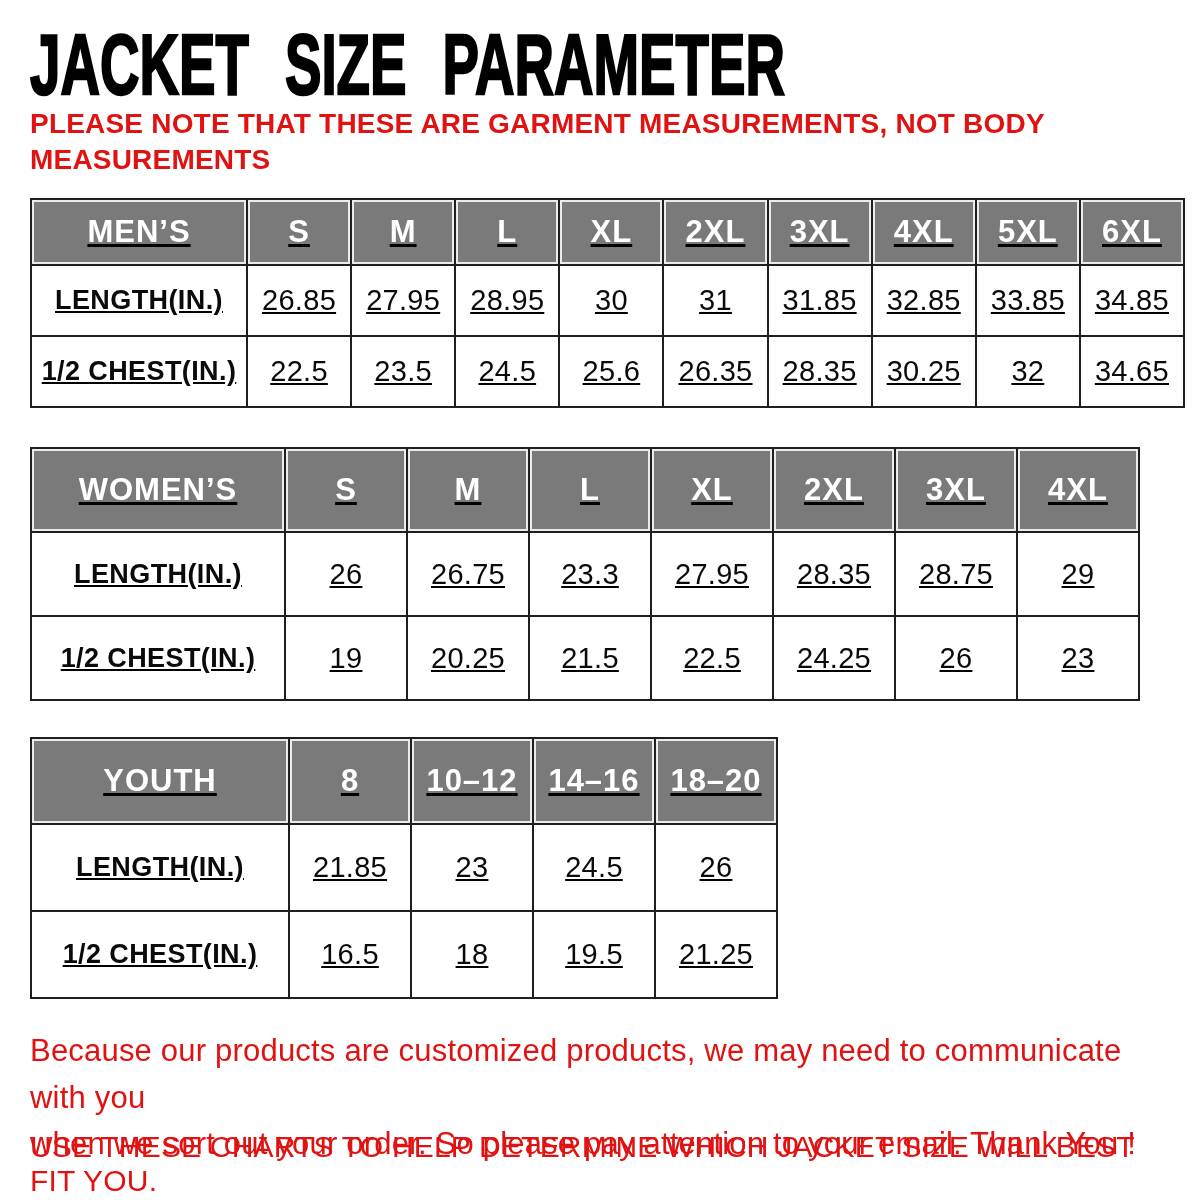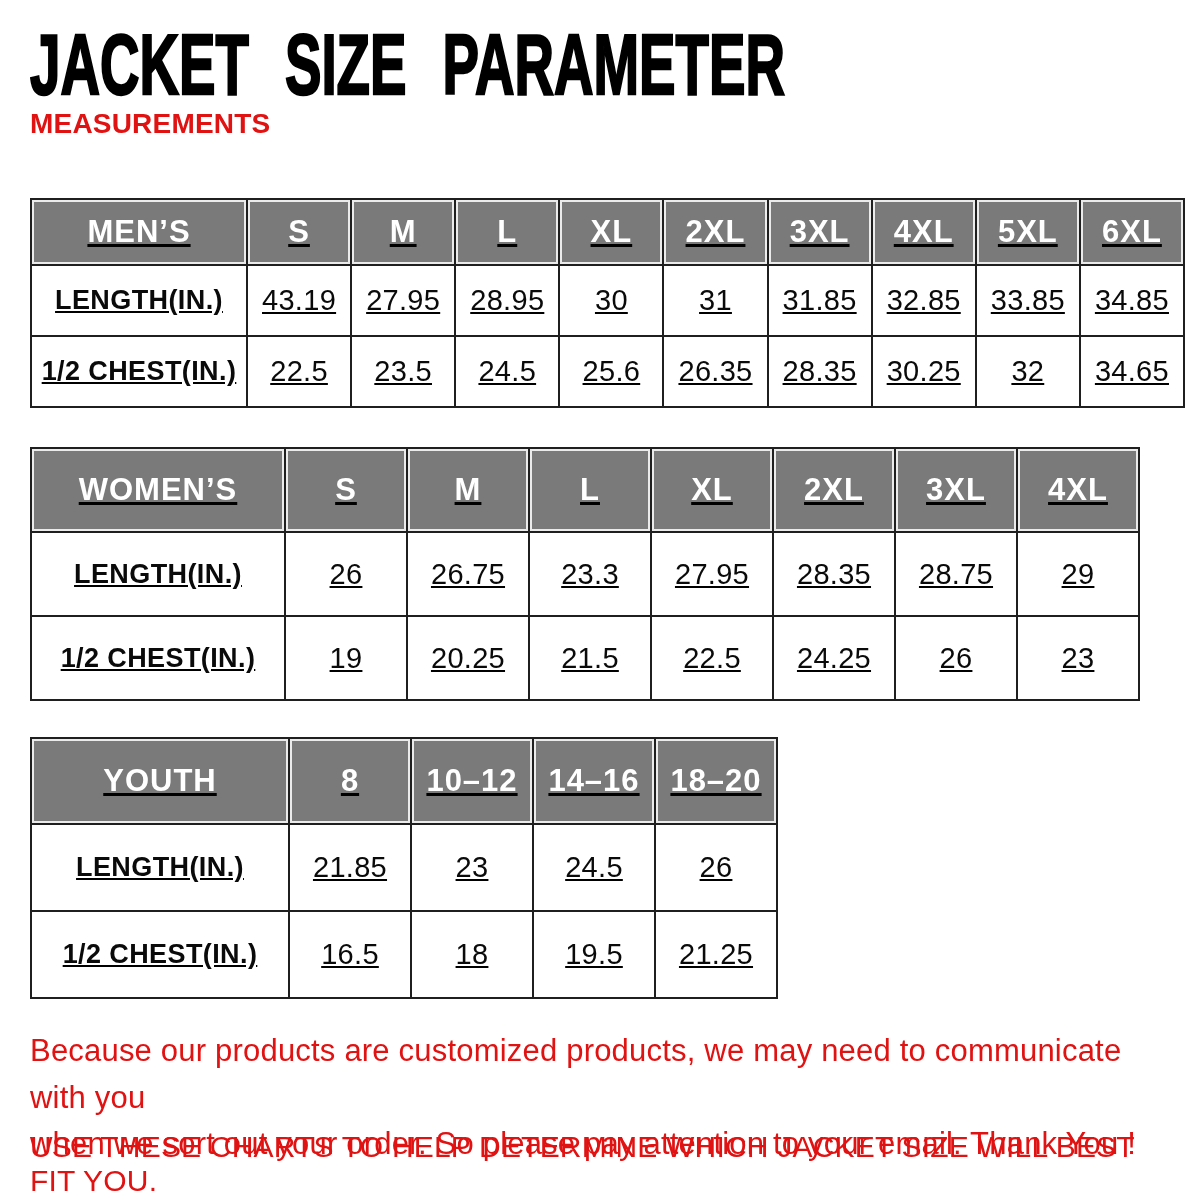--- a/index.html
+++ b/index.html
@@ -92,20 +92,21 @@
     color: var(--accent-red);
     letter-spacing: 0.2px;
   }
 </style>
 </head>
 <body>
 
 <h1 class="page-title">JACKET SIZE PARAMETER</h1>
 
 <div class="garment-note">
+  <div>PLEASE NOTE THAT THESE ARE GARMENT MEASUREMENTS, NOT BODY</div>
   <div>MEASUREMENTS</div>
 </div>
 
 <table class="size-table" id="table-mens">
     <thead>
       <tr>
         <th>MEN’S</th>
         <th>S</th>
         <th>M</th>
         <th>L</th>
@@ -113,21 +114,21 @@
         <th>2XL</th>
         <th>3XL</th>
         <th>4XL</th>
         <th>5XL</th>
         <th>6XL</th>
       </tr>
     </thead>
     <tbody>
       <tr>
         <td class="rowlabel">LENGTH(IN.)</td>
-        <td>43.19</td>
+        <td>26.85</td>
         <td>27.95</td>
         <td>28.95</td>
         <td>30</td>
         <td>31</td>
         <td>31.85</td>
         <td>32.85</td>
         <td>33.85</td>
         <td>34.85</td>
       </tr>
       <tr>

